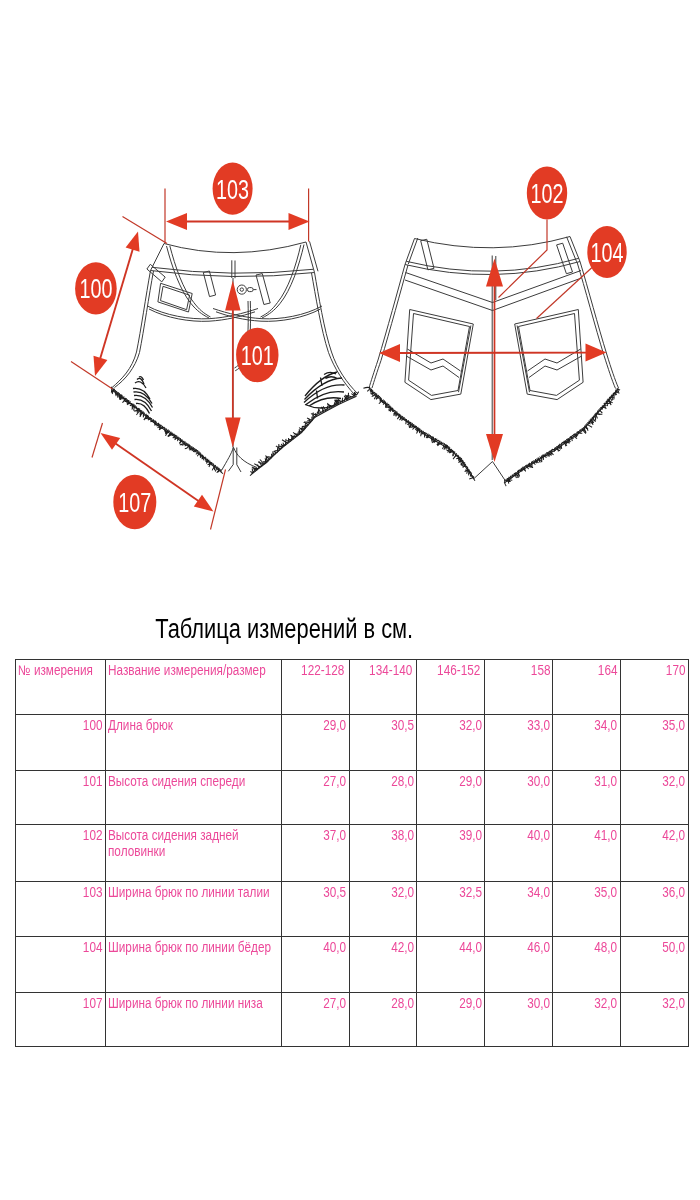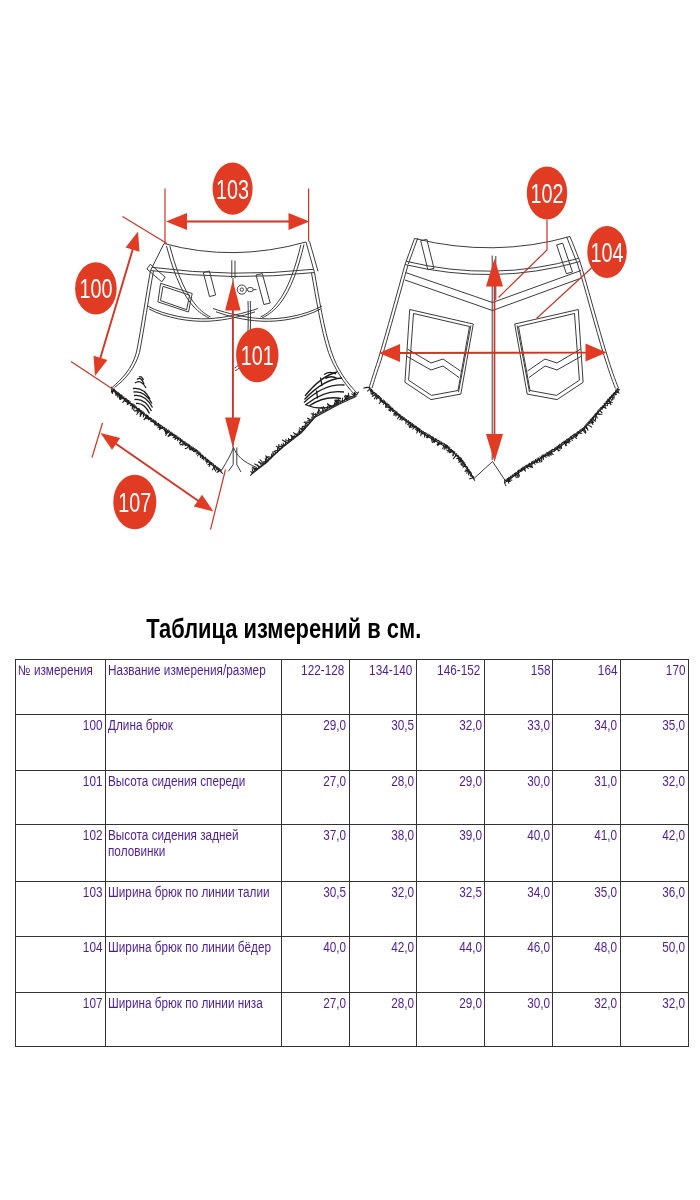--- a/index.html
+++ b/index.html
@@ -1,14 +1,14 @@
 <!DOCTYPE html>
 <html><head><meta charset="utf-8"><style>
 html,body{margin:0;padding:0;background:#fff;width:700px;height:1200px;overflow:hidden;font-family:"Liberation Sans",sans-serif}
-table{border-collapse:collapse;table-layout:fixed;font-size:14px;color:#4c1d95}
+table{border-collapse:collapse;table-layout:fixed;font-size:14px;color:#ec4899}
 td{border:1px solid #333;vertical-align:top;text-align:right;padding:2px 0 0 0;overflow:visible}
 td.l{text-align:left;padding-left:2px}
 td span{display:inline-block;transform:scaleX(0.84);transform-origin:center top;white-space:nowrap;line-height:16px}
 td.l span{transform-origin:left top}
 </style></head>
 <body>
 <svg width="700" height="600" viewBox="0 0 700 600" style="position:absolute;left:0;top:0" font-family="Liberation Sans, sans-serif">
     <g fill="none" stroke="#3c3c3c" stroke-width="1">
       <path d="M164,243.5 Q233,262.5 306,242" stroke="#3c3c3c" stroke-width="1" fill="none"></path>
       <path d="M164,243.5 L150.5,270.5" stroke="#3c3c3c" stroke-width="1" fill="none"></path>
@@ -118,21 +118,21 @@
     <text x="95.9" y="298.4" text-anchor="middle" font-size="28" textLength="33" lengthAdjust="spacingAndGlyphs" fill="#fff">100</text>
     <ellipse cx="257.3" cy="355" rx="21.2" ry="27.2" fill="#e23b24"></ellipse>
     <text x="257.3" y="365" text-anchor="middle" font-size="28" textLength="33" lengthAdjust="spacingAndGlyphs" fill="#fff">101</text>
     <ellipse cx="134.8" cy="502" rx="21.5" ry="27.2" fill="#e23b24"></ellipse>
     <text x="134.8" y="512" text-anchor="middle" font-size="28" textLength="33" lengthAdjust="spacingAndGlyphs" fill="#fff">107</text>
     <ellipse cx="547" cy="193" rx="20.2" ry="26.6" fill="#e23b24"></ellipse>
     <text x="547" y="203" text-anchor="middle" font-size="28" textLength="33" lengthAdjust="spacingAndGlyphs" fill="#fff">102</text>
     <ellipse cx="607" cy="252" rx="19.7" ry="26" fill="#e23b24"></ellipse>
     <text x="607" y="262" text-anchor="middle" font-size="28" textLength="33" lengthAdjust="spacingAndGlyphs" fill="#fff">104</text>
   </svg>
-<div style="position:absolute;left:0;top:614px;width:568px;text-align:center;font-weight:bold;"><span style="display:inline-block;font-size:27px;transform:scaleX(0.81);transform-origin:center top;white-space:nowrap">Таблица измерений в см.</span></div>
+<div style="position:absolute;left:0;top:614px;width:568px;text-align:center;"><span style="display:inline-block;font-size:27px;transform:scaleX(0.81);transform-origin:center top;white-space:nowrap">Таблица измерений в см.</span></div>
 <table style="position:absolute;left:14.5px;top:658.5px;width:674px">
     <colgroup>
       <col style="width:90px">
       <col style="width:176px">
       <col style="width:68px">
       <col style="width:67.5px">
       <col style="width:68px">
       <col style="width:67.75px">
       <col style="width:67.75px">
       <col style="width:67.75px">

